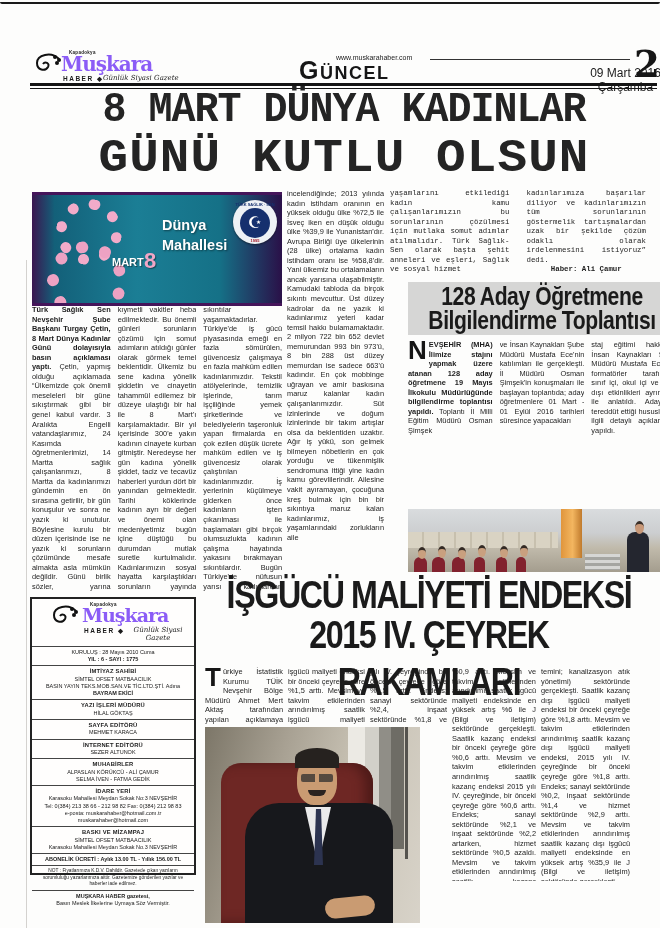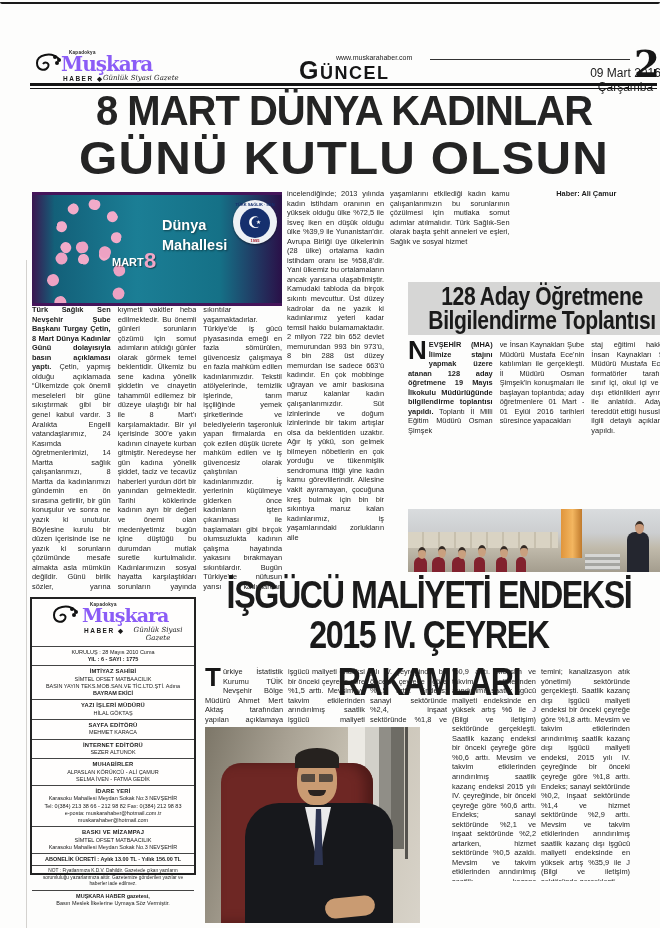--- a/index.html
+++ b/index.html
@@ -16,21 +16,21 @@
   .logo-sub{position:absolute;left:30px;top:25px;font-size:6.5px;font-weight:bold;letter-spacing:1.5px;}
   .logo-slogan{position:absolute;left:70px;top:24px;font-family:"DejaVu Serif",serif;font-style:italic;font-size:7px;color:#222;}
   #site{position:absolute;left:336px;top:54px;font-size:7px;color:#222;}
   #siterule{position:absolute;left:430px;top:59px;width:200px;border-top:1px solid #333;}
   #guncel{position:absolute;left:299px;top:56px;font-size:18px;font-weight:bold;letter-spacing:1.5px;color:#161616;}
   #guncel::first-letter{font-size:25px;}
   #hdate{position:absolute;left:535px;top:66px;width:97px;text-align:center;font-size:12px;color:#1a1a1a;margin-left:42px;}
   #pagenum{position:absolute;left:634px;top:42px;font-size:37px;font-weight:bold;font-family:"DejaVu Serif",serif;color:#161616;}
   #hrule{position:absolute;left:30px;top:83px;width:627px;height:2px;border-top:3px solid #141414;border-bottom:1px solid #141414;}
   
-  #h1{position:absolute;left:30px;top:86px;width:628px;text-align:center;font-family:Liberation Sans, sans-serif;font-weight:bold;color:#242424;}
+  #h1{position:absolute;left:30px;top:86px;width:628px;text-align:center;font-family:Liberation Mono, monospace;font-weight:bold;color:#242424;}
   #h1 .l1{font-size:40px;line-height:48px;letter-spacing:-1px;transform:scaleY(1.08);}
   #h1 .l2{font-size:44px;line-height:48px;letter-spacing:1px;transform:scale(1.12,1.05);}
   
   #banner{position:absolute;left:32px;top:192px;width:250px;height:108px;overflow:hidden;
           background:linear-gradient(90deg,#3b1650 0%,#136079 9%,#1b7e95 42%,#157187 75%,#2a1048 100%);
           border-top:3px solid #45155a;border-bottom:3px solid #45155a;}
   .ring1{position:absolute;left:24px;top:4px;width:44px;height:44px;border:11px dotted #f2abc9;border-radius:50%;transform:rotate(12deg);}
   .ring2{position:absolute;left:15px;top:46px;width:56px;height:56px;border:12px dotted #eda2c3;border-radius:50%;transform:rotate(-8deg);}
   .banner-mart{position:absolute;left:80px;top:61px;font-size:11px;font-weight:bold;color:#fff;text-shadow:1px 1px 1px rgba(0,0,0,.5);}
   .banner-8{position:absolute;left:112px;top:53px;font-size:22px;font-weight:bold;color:#f0a6c6;text-shadow:1px 1px 1px rgba(0,0,0,.4);}
@@ -38,21 +38,21 @@
   #badge{position:absolute;right:5px;top:5px;width:44px;height:44px;border-radius:50%;background:#eef1f5;box-shadow:0 1px 2px rgba(0,0,0,.45);}
   .badge-t{position:absolute;top:2px;left:0;right:0;text-align:center;font-size:4px;font-weight:bold;color:#16306e;}
   .badge-in{position:absolute;left:7px;top:8px;width:30px;height:30px;border-radius:50%;background:#16306e;color:#fff;text-align:center;line-height:30px;font-size:16px;}
   .badge-y{position:absolute;bottom:1px;left:0;right:0;text-align:center;font-size:4px;font-weight:bold;color:#a31220;}
   
   .body{font-size:7.4px;line-height:9.55px;text-align:justify;color:#1d1d1d;}
   .lead{font-weight:bold;}
   #a1grpA{position:absolute;left:32px;top:305px;width:250px;height:287px;display:flex;gap:7px;}
   #a1grpA .c{flex:1;overflow:hidden;}
   #a1c4{position:absolute;left:287px;top:189px;width:97px;height:403px;overflow:hidden;}
-  #a1grpB{position:absolute;left:390px;top:189px;width:256px;height:91px;display:flex;gap:17px;}
+  #a1grpB{position:absolute;left:390px;top:189px;width:256px;height:91px;display:flex;gap:17px;font-family:Liberation Mono, monospace;}
   #a1grpB .c{flex:1;overflow:hidden;}
   .byline{font-weight:bold;text-align:center;}
   
   #a2{position:absolute;left:408px;top:282px;width:268px;}
   #a2h{background:#d6d6d5;text-align:center;font-weight:bold;color:#1a1a1a;padding:2px 0 3px;}
   #a2h .l{font-size:24px;line-height:24px;transform:scale(.88,1.1);letter-spacing:-.5px;}
   #a2cols{display:flex;gap:7px;margin-top:5px;height:165px;}
   #a2cols .c{flex:1;overflow:hidden;}
   .dcap{float:left;font-weight:bold;font-size:26px;line-height:21px;padding-right:2px;color:#161616;}
   #a2photo{position:relative;margin-top:4px;height:63px;overflow:hidden;
@@ -155,20 +155,21 @@
     <div class="c body">
       <span class="lead">Türk Sağlık Sen Nevşehir Şube Başkanı Turgay Çetin, 8 Mart Dünya Kadınlar Günü dolayısıyla basın açıklaması yaptı.</span><span> Çetin, yapmış olduğu açıklamada “Ülkemizde çok önemli meseleleri bir güne sıkıştırmak gibi bir genel kabul vardır. 3 Aralıkta Engelli vatandaşlarımız, 24 Kasımda öğretmenlerimizi, 14 Martta sağlık çalışanlarımızı, 8 Martta da kadınlarımızı gündemin en ön sırasına getirilir, bir gün konuşulur ve sonra ne yazık ki unutulur. Böylesine kurulu bir düzen içerisinde ise ne yazık ki sorunların çözümünde mesafe almakta asla mümkün değildir. Günü birlik sözler, yarına hatırlanmayacak vaatler ve süslü cümleler ile</span>
     </div>
     <div class="c body">kıymetli vakitler heba edilmektedir. Bu önemli günleri sorunların çözümü için somut adımların atıldığı günler olarak görmek temel beklentidir. Ülkemiz bu sene kadına yönelik şiddetin ve cinayetin tahammül edilemez bir düzeye ulaştığı bir hal ile 8 Mart'ı karşılamaktadır. Bir yıl içerisinde 300'e yakın kadının cinayete kurban gitmiştir. Neredeyse her gün kadına yönelik şiddet, taciz ve tecavüz haberleri yurdun dört bir yanından gelmektedir. Tarihi köklerinde kadının ayrı bir değeri ve önemi olan medeniyetimiz bugün içine düştüğü bu durumdan mutlak suretle kurtulmalıdır. Kadınlarımızın sosyal hayatta karşılaştıkları sorunların yayında çalışma hayatında da</div>
     <div class="c body">sıkıntılar yaşamaktadırlar. Türkiye'de iş gücü piyasasında emeği en fazla sömürülen, güvencesiz çalışmaya en fazla mahkûm edilen kadınlarımızdır. Tekstil atölyelerinde, temizlik işlerinde, tarım işçiliğinde yemek şirketlerinde ve belediyelerin taşeronluk yapan firmalarda en çok ezilen düşük ücrete mahkûm edilen ve iş güvencesiz olarak çalıştırılan kadınlarımızdır. İş yerlerinin küçülmeye giderken önce kadınların işten çıkarılması ile başlamaları gibi birçok olumsuzlukta kadının çalışma hayatında yakasını bırakmayan sıkıntılardır. Bugün Türkiye'de nüfusun yarısı kadınlardan oluşurken istihdamda ne yazık ki oranları yüzde 27'dir. Avrupa Birliği üye ülkelerinin istihdam oranı</div>
   </div>
   <div id="a1c4" class="body">incelendiğinde; 2013 yılında kadın istihdam oranının en yüksek olduğu ülke %72,5 ile İsveç iken en düşük olduğu ülke %39,9 ile Yunanistan'dır. Avrupa Birliği üye ülkelerinin (28 ülke) ortalama kadın istihdam oranı ise %58,8'dir. Yani ülkemiz bu ortalamaların ancak yarısına ulaşabilmiştir. Kamudaki tabloda da birçok sıkıntı mevcuttur. Üst düzey kadrolar da ne yazık ki kadınlarımız yeteri kadar temsil hakkı bulamamaktadır. 2 milyon 722 bin 652 devlet memurundan 993 bin 973'ü, 8 bin 288 üst düzey memurdan ise sadece 663'ü kadındır. En çok mobbinge uğrayan ve amir baskısına maruz kalanlar kadın çalışanlarımızdır. Süt izinlerinde ve doğum izinlerinde bir takım artışlar olsa da beklentiden uzaktır. Ağır iş yükü, son gelmek bilmeyen nöbetlerin en çok yorduğu ve tükenmişlik sendromuna ittiği yine kadın kamu görevlilerindir. Ailesine vakit ayıramayan, çocuğuna kreş bulmak için bin bir sıkıntıya maruz kalan kadınlarımız, iş yaşamlarındaki zorlukların aile</div>
   <div id="a1grpB">
     <div class="c body">yaşamlarını etkilediği kadın kamu çalışanlarımızın bu sorunlarının çözülmesi için mutlaka somut adımlar atılmalıdır. Türk Sağlık-Sen olarak başta şehit anneleri ve eşleri, Sağlık ve sosyal hizmet</div>
     <div class="c body">
+      <span>kadınlarımıza başarılar diliyor ve kadınlarımızın tüm sorunlarının göstermelik tartışmalardan uzak bir şekilde çözüm odaklı olarak irdelenmesini istiyoruz” dedi.</span>
       <div class="byline">Haber: Ali Çamur</div>
     </div>
   </div>
 
   <div id="a2">
     <div id="a2h">
       <div class="l">128 Aday Öğretmene</div>
       <div class="l">Bilgilendirme Toplantısı</div>
     </div>
     <div id="a2cols">

